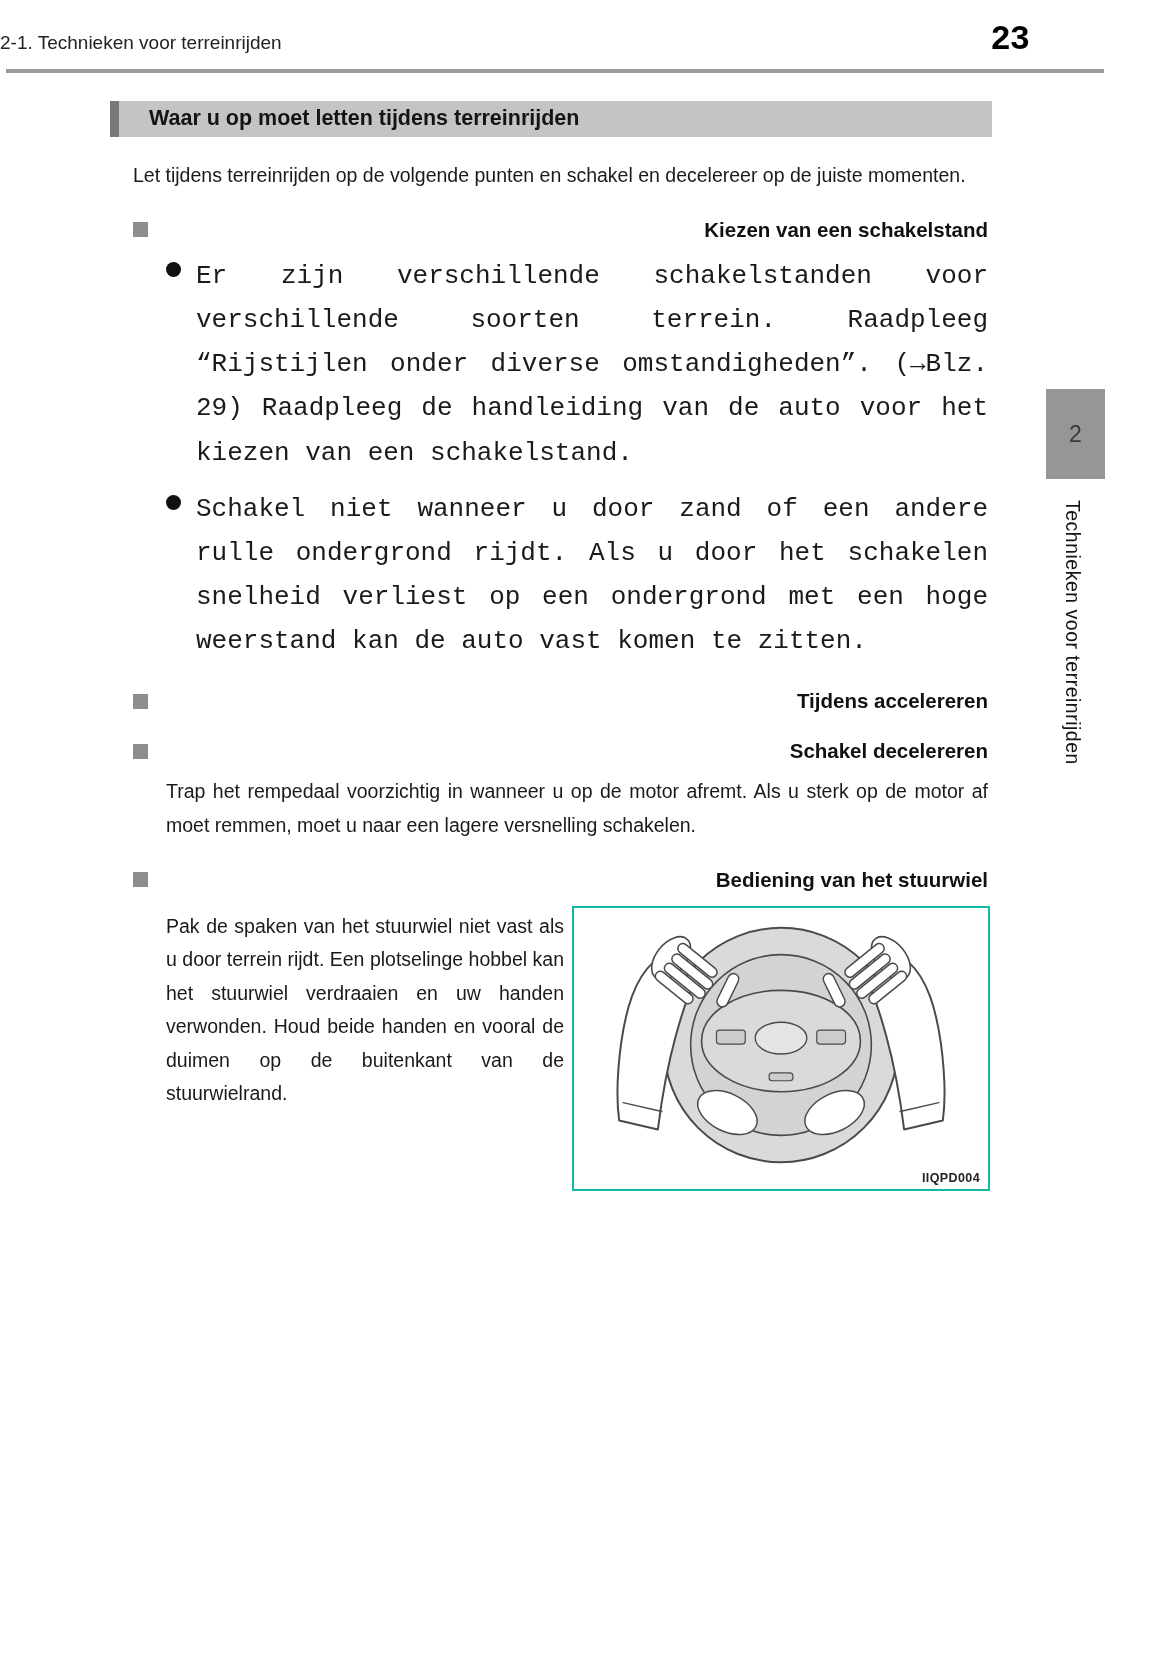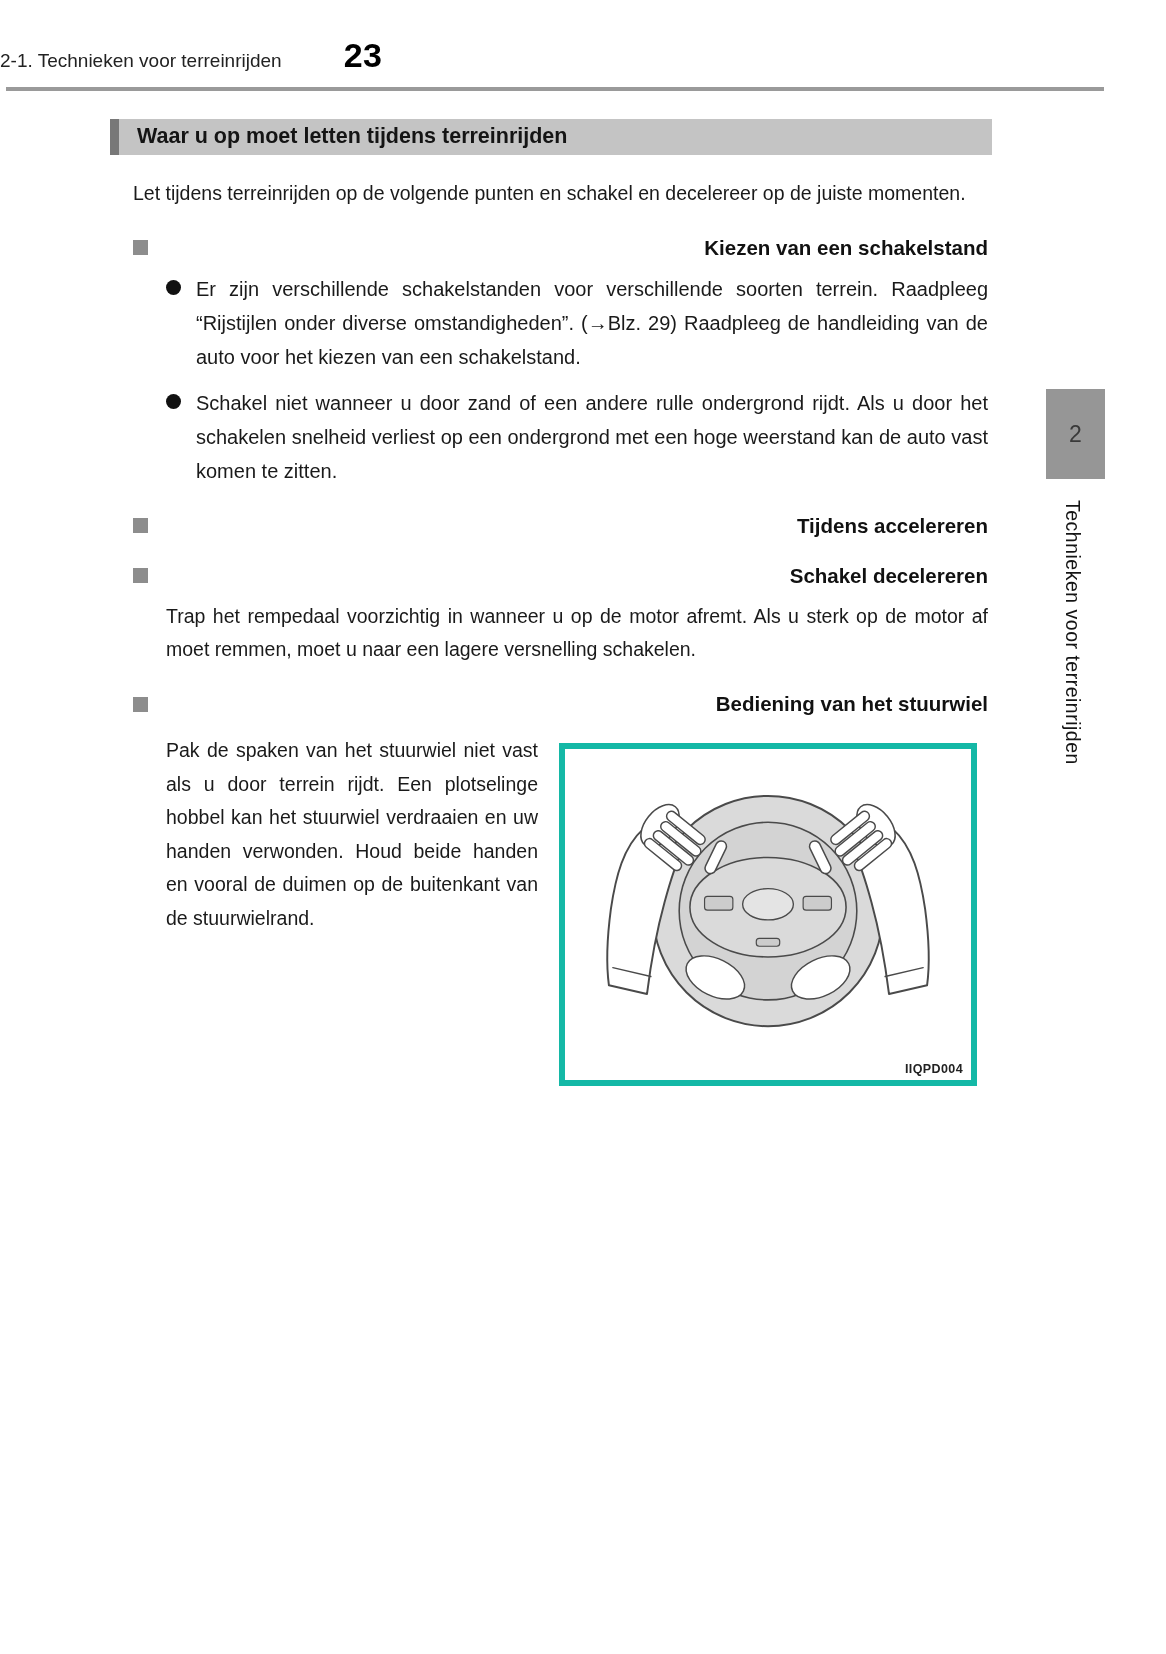--- a/index.html
+++ b/index.html
@@ -7,81 +7,81 @@
     position:relative;
     width:1166px;
     height:1654px;
     background:#ffffff;
     font-family:"Liberation Sans", sans-serif;
     color:#1a1a1a;
     overflow:hidden;
   }
   
   .page-header{
-    padding:36px 136px 0 0;
+    padding:18px 136px 0 0;
     display:flex;
-    justify-content:flex-start;
+    justify-content:space-between;
     align-items:baseline;
     gap:62px;
   }
   .chapter{font-size:19px;color:#222;}
   .pagenum{font-size:34px;font-weight:bold;color:#000000;letter-spacing:0.5px;}
   .rule{height:4px;background:#9a9a9a;margin:12px 62px 0 6px;}
 
   
   .titlebar{
     margin:28px 174px 0 110px;
     background:#c4c4c4;
     display:flex;
     align-items:stretch;
     min-height:36px;
   }
   .accent{width:9px;background:#787878;flex:0 0 9px;}
   .titlebar h1{
     font-size:21.5px;font-weight:bold;margin:0;
-    padding:5px 0 4px 18px;color:#141414;
+    padding:5px 0 4px 30px;color:#141414;
   }
 
   .intro{
     margin:22px 178px 14px 133px;
     font-size:19.5px;line-height:1.68;text-align:justify;
   }
 
   .sub{
     display:flex;align-items:center;gap:15px;
     margin:26px 178px 12px 133px;
     justify-content:space-between;
   }
   .sq{width:15px;height:15px;background:#8d8d8d;flex:0 0 15px;}
   .sub h2{font-size:20.5px;font-weight:bold;margin:0;color:#111;}
 
   .bullet{
     display:flex;gap:15px;
     margin:6px 178px 12px 166px;
   }
   .dot{flex:0 0 15px;width:15px;height:15px;border-radius:50%;background:#111;margin-top:8px;}
-  .bullet p{margin:0;font-size:20px;line-height:1.7;text-align:justify;}
+  .bullet p{margin:0;font-size:26px;line-height:1.7;text-align:justify;font-family:Liberation Mono, monospace;}
 
   .body{
     margin:8px 178px 14px 166px;
     font-size:19.5px;line-height:1.7;text-align:justify;
   }
 
   
   .figrow{
     display:flex;gap:8px;align-items:flex-start;
     margin:14px 176px 0 166px;
   }
   .figtext{
     flex:1;margin:4px 0 0;
     font-size:19.5px;line-height:1.72;text-align:justify;
   }
   .figbox{
-    flex:0 0 418px;height:343px;margin:13px;
-    border:6px solid #14b8a6;position:relative;background:#fff;
+    flex:0 0 418px;height:285px;margin:0;
+    border:2px solid #14b8a6;position:relative;background:#fff;
     box-sizing:border-box;
   }
   .figbox svg{display:block;width:100%;height:100%;}
   .figbox figcaption{
     position:absolute;right:8px;bottom:4px;
     font-size:12.5px;font-weight:bold;color:#222;letter-spacing:0.4px;
   }
 
   
   .side-tab{

